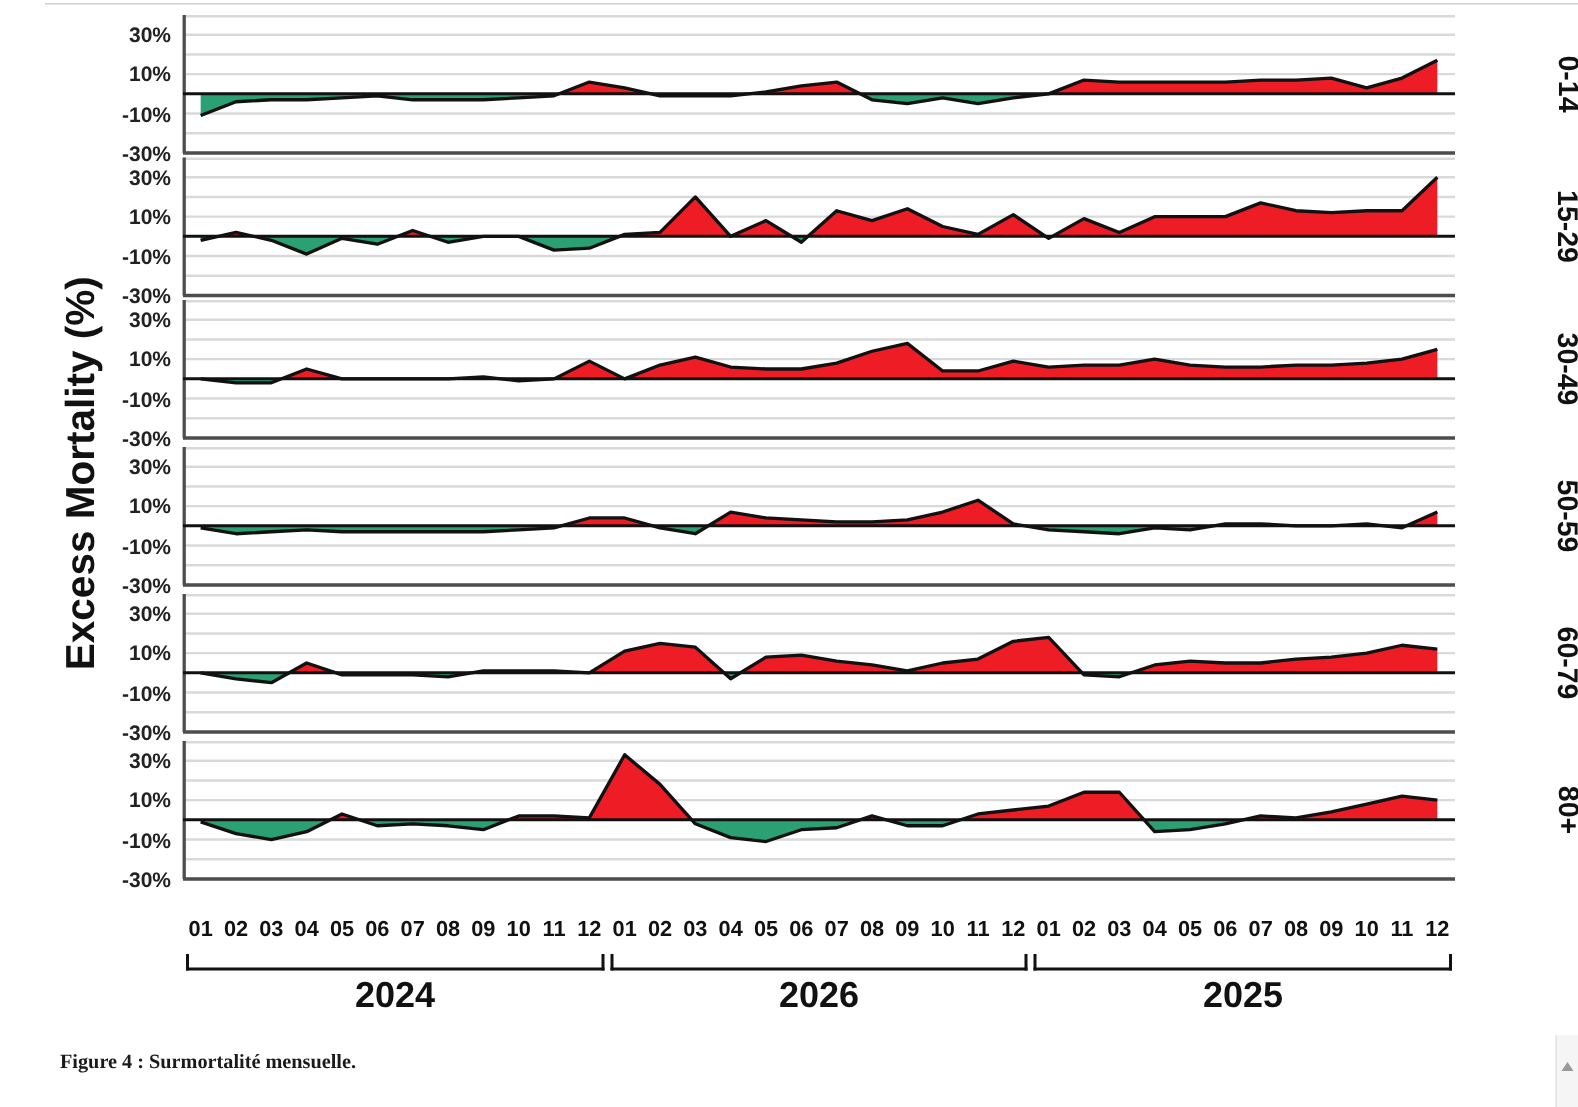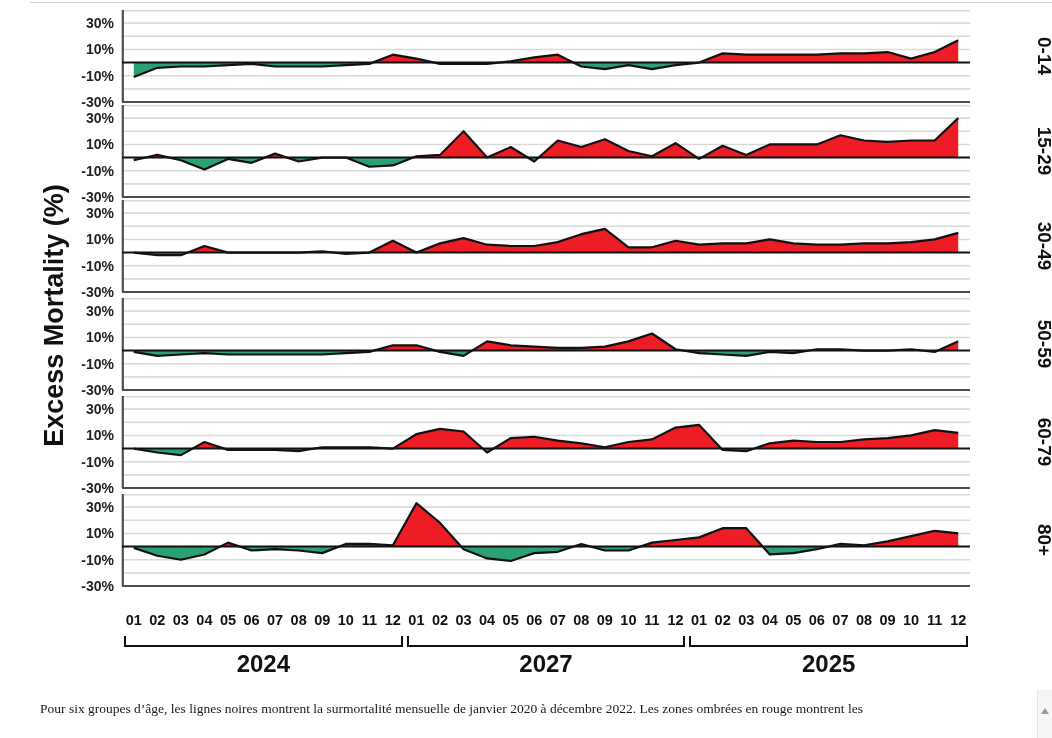--- a/index.html
+++ b/index.html
@@ -341,26 +341,26 @@
           <div class="month" style="left: 812.667px;">11</div>
           <div class="month" style="left: 836.222px;">12</div>
         </div>
       <div class="brackets" id="brackets">
           <div class="bracket" style="left: 2px; width: 278.667px;"></div>
           <div class="bracket" style="left: 284.667px; width: 278.667px;"></div>
           <div class="bracket" style="left: 567.333px; width: 278.667px;"></div>
         </div>
       <div class="years" id="years">
           <div class="year" style="left: 141.333px;">2024</div>
-          <div class="year" style="left: 424px;">2027</div>
+          <div class="year" style="left: 424px;">2026</div>
           <div class="year" style="left: 706.667px;">2025</div>
         </div>
     </div>
   </div>
 
   <div class="caption">
-    <p class="cap-body">Pour six groupes d’âge, les lignes noires montrent la surmortalité mensuelle de janvier 2020 à décembre 2022. Les zones ombrées en rouge montrent les</p>
+    <p class="cap-title">Figure 4 : Surmortalité mensuelle.</p>
   </div>
 
   <div class="scrollbar">
     <div class="scroll-arrow"></div>
   </div>
 </div>
 
 </body></html>

